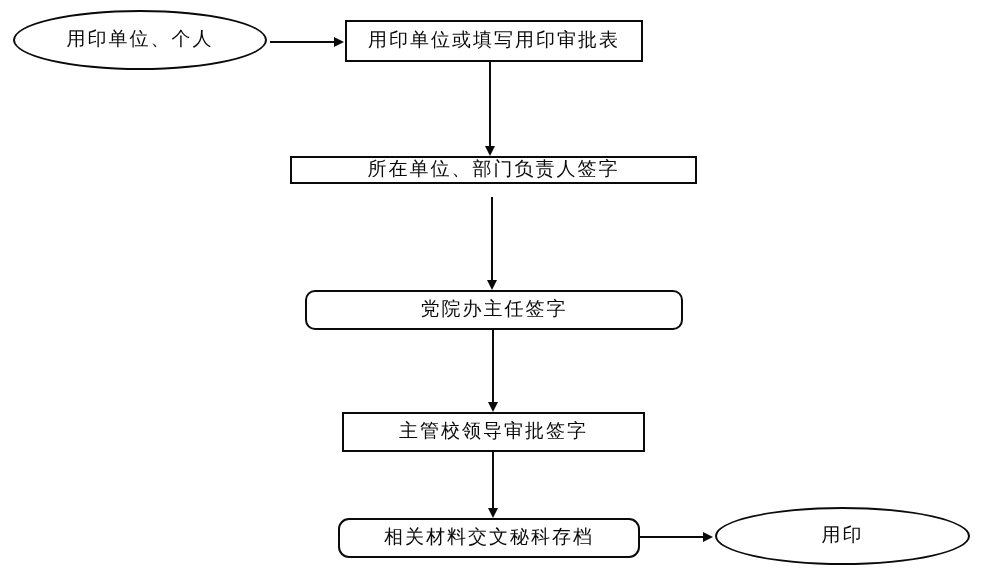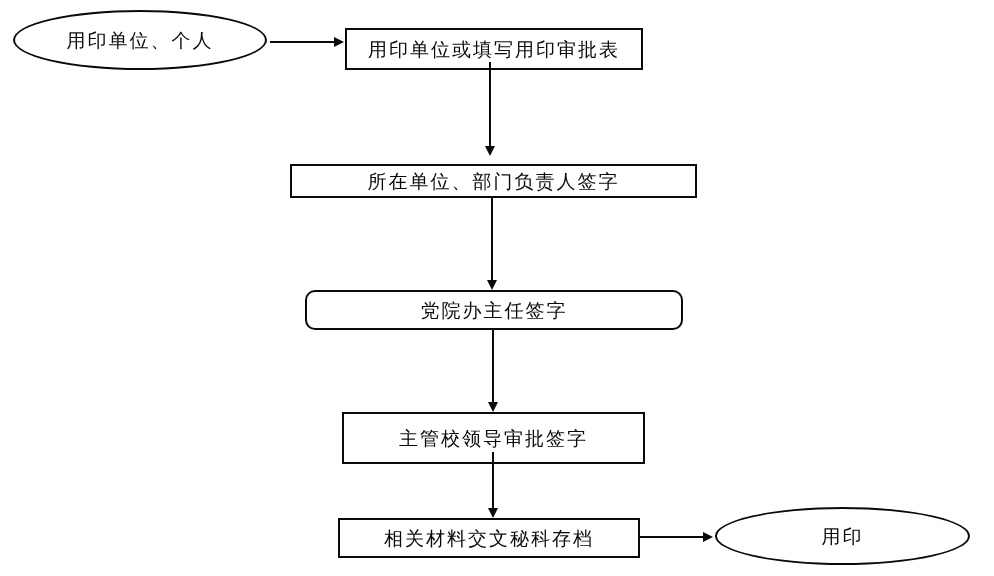--- a/index.html
+++ b/index.html
@@ -5,21 +5,21 @@
   html, body {
     margin: 0;
     padding: 0;
     background: #ffffff;
   }
   .canvas {
     position: relative;
     width: 994px;
     height: 576px;
     background: #ffffff;
-    font-family: Liberation Sans, sans-serif;
+    font-family: Liberation Mono, monospace;
     color: #0a0a0a;
     overflow: hidden;
   }
   .node {
     position: absolute;
     box-sizing: border-box;
     border: 2px solid #0a0a0a;
     background: #ffffff;
     display: flex;
     align-items: center;
@@ -28,25 +28,25 @@
     font-size: 19px;
     letter-spacing: 2px;
     line-height: 1;
     white-space: nowrap;
   }
   .ellipse {
     border-radius: 50%;
   }
   
   .n-start { left: 13px;  top: 10px;  width: 254px; height: 60px; }
-  .n-step1 { left: 345px; top: 20px;  width: 298px; height: 42px; margin-top: 8px; }
-  .n-step2 { left: 290px; top: 164px; width: 407px; height: 34px; }
+  .n-step1 { left: 345px; top: 20px;  width: 298px; height: 42px; }
+  .n-step2 { left: 290px; top: 156px; width: 407px; height: 28px; }
   .n-step3 { left: 305px; top: 290px; width: 378px; height: 40px; border-radius: 10px; }
-  .n-step4 { left: 342px; top: 412px; width: 303px; height: 52px; }
-  .n-step5 { left: 338px; top: 518px; width: 302px; height: 40px; }
+  .n-step4 { left: 342px; top: 412px; width: 303px; height: 40px; }
+  .n-step5 { left: 338px; top: 518px; width: 302px; height: 40px; border-radius: 11px; }
   .n-end   { left: 715px; top: 507px; width: 255px; height: 58px; justify-content: center; }
 
   
   .line {
     position: absolute;
     background: #0a0a0a;
   }
   .head {
     position: absolute;
     width: 0;

